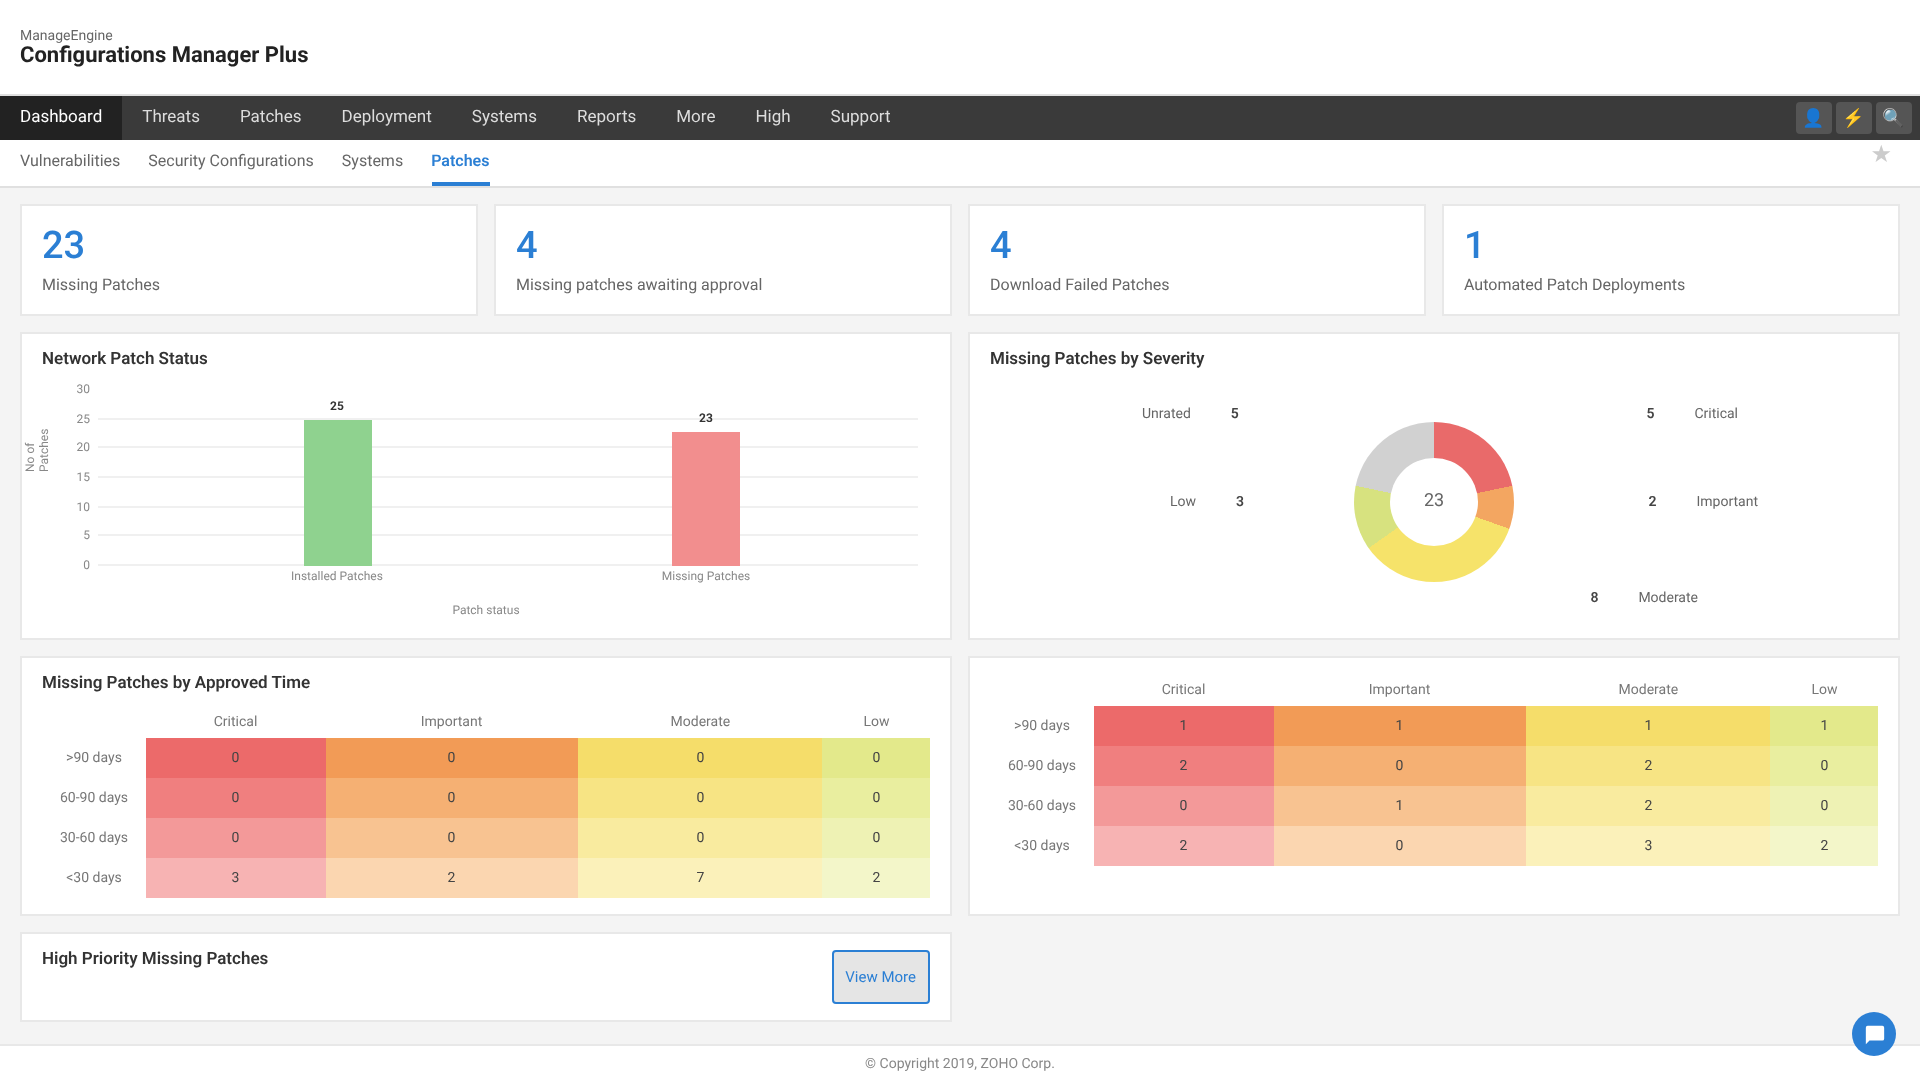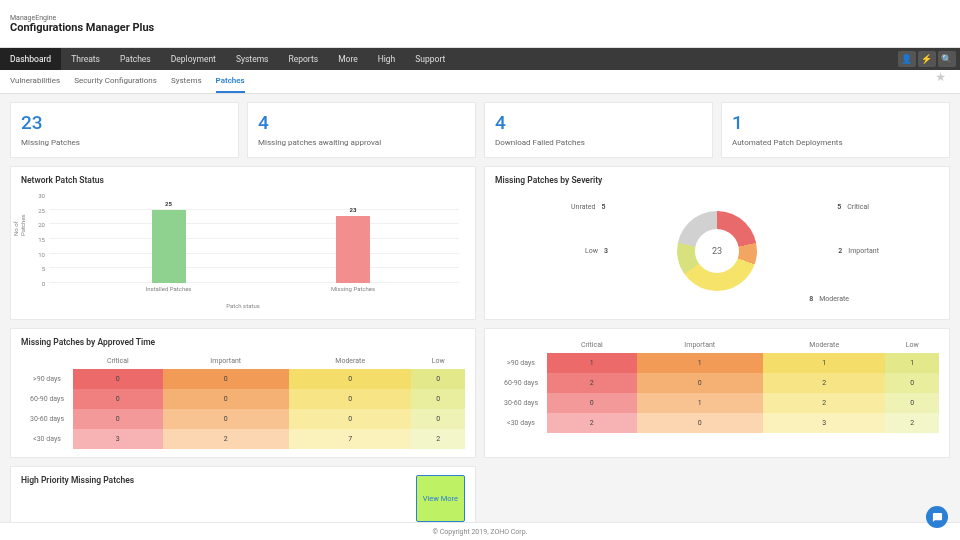--- a/index.html
+++ b/index.html
@@ -51,32 +51,32 @@
     background: conic-gradient(
       #e96a6a 0deg 78.3deg,
       #f3a661 78.3deg 109.6deg,
       #f6e36a 109.6deg 234.8deg,
       #d7e27f 234.8deg 281.7deg,
       #d1d1d1 281.7deg 360deg
     );
   }
   .donut::after { content:""; position:absolute; inset:18px; background:#fff; border-radius:50%; }
   .donut-center { position:absolute; inset:0; display:flex; align-items:center; justify-content:center; font-size:9px; color:#666; z-index:2;}
-  .donut-label { position:absolute; font-size:7px; color:#666; display:flex; align-items:flex-end; gap:6px; white-space:nowrap;}
+  .donut-label { position:absolute; font-size:7px; color:#666; display:flex; align-items:flex-end; gap:20px; white-space:nowrap;}
   .donut-label .n { font-weight:600; color:#444; }
 
   
   .heat { width:100%; border-collapse:collapse; font-size:7px; color:#333;}
   .heat th { font-weight:400; color:#777; padding:4px 0; }
   .heat td.rowh { width:52px; text-align:center; color:#777; font-size:7px; }
   .heat td.cell { text-align:center; padding:6px 0; color:#444; }
 
   .row3 { display:grid; grid-template-columns:1fr 1fr; gap:8px; margin-bottom:8px;}
   .row4 { display:grid; grid-template-columns:1fr 1fr; gap:8px; }
-  .view-more { float:right; border:1px solid #2b7fd4; color:#2b7fd4; font-size:7.5px; padding:18px 6px; border-radius:2px; cursor:pointer; background:#bef264;}
+  .view-more { float:right; border:1px solid #2b7fd4; color:#2b7fd4; font-size:7.5px; padding:8px 6px; border-radius:2px; cursor:pointer; background:#e5e5e5;}
 
   .footer { position:fixed; bottom:0; left:0; right:0; height:18px; background:#fff; border-top:1px solid #e8e8e8; text-align:center; font-size:7px; color:#888; line-height:18px;}
   .chat-fab { position:fixed; right:12px; bottom:12px; width:22px; height:22px; border-radius:50%; background:#2b7fd4; display:flex; align-items:center; justify-content:center; cursor:pointer;}
   .chat-fab svg { width:11px; height:11px; fill:#fff;}
 
   
   .ra{background:#ec6a6a;} .rb{background:#f07f7f;} .rc{background:#f39999;} .rd{background:#f7b3b3;}
   .oa{background:#f29b56;} .ob{background:#f5b073;} .oc{background:#f8c391;} .od{background:#fbd6b0;}
   .ya{background:#f5dd6a;} .yb{background:#f7e484;} .yc{background:#f9eb9f;} .yd{background:#fbf1ba;}
   .ga{background:#e3e98b;} .gb{background:#e9ee9f;} .gc{background:#eef2b4;} .gd{background:#f3f6c9;}

